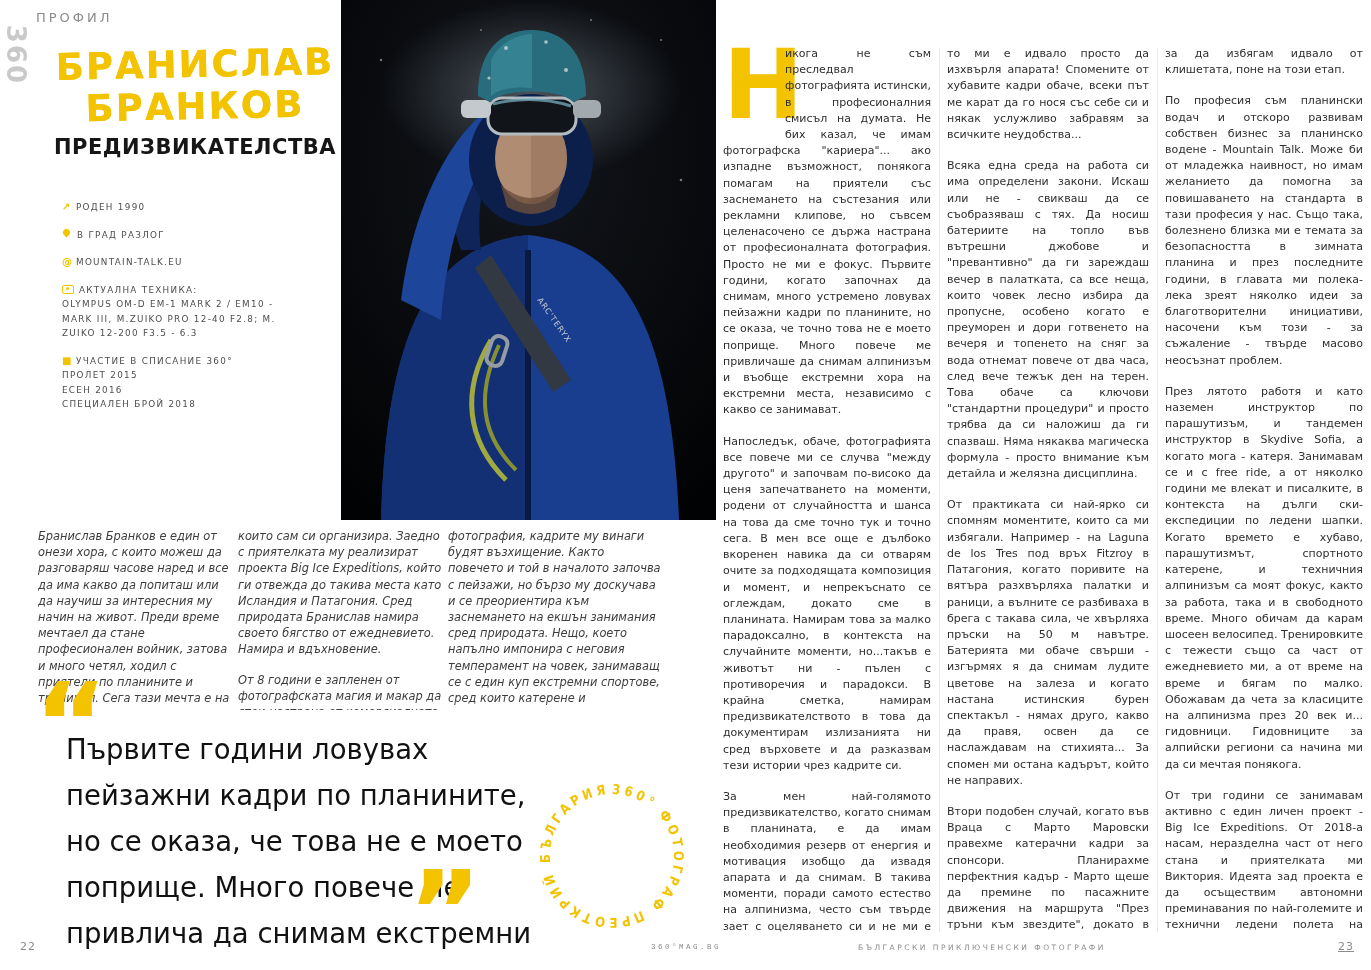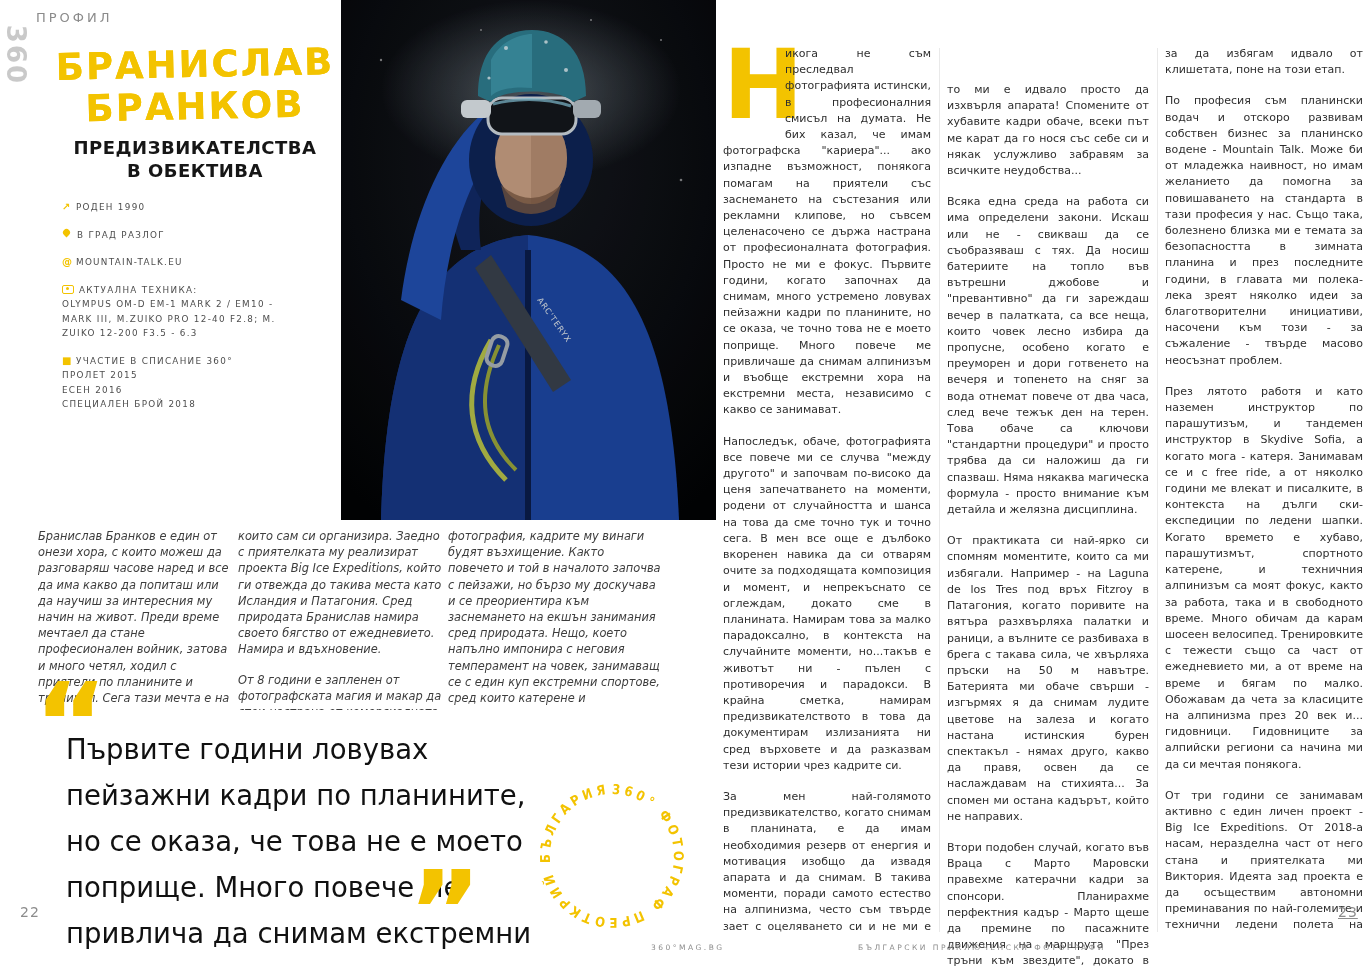--- a/index.html
+++ b/index.html
@@ -8,21 +8,21 @@
   .abs{position:absolute;}
 
   
   .logo-vert{left:-14px;top:40px;transform:rotate(90deg);font-size:26px;font-weight:700;
              color:#c9c9c9;letter-spacing:2px;}
   .kicker{left:36px;top:10px;font-size:13px;letter-spacing:3px;color:#8b8b8b;text-align:right;}
 
   .title-block{left:52px;top:44px;width:286px;text-align:center;}
   .title-line{font-size:37px;font-weight:800;color:#f3c300;letter-spacing:2px;line-height:42px;
               transform:rotate(-1.2deg);text-shadow:0 0 0 #f3c300;}
-  .subtitle{margin-top:8px;font-size:18px;font-weight:800;color:#161616;line-height:23px;letter-spacing:.5px;}
+  .subtitle{margin-top:8px;font-size:21px;font-weight:800;color:#161616;line-height:23px;letter-spacing:.5px;}
 
   
   .facts{left:38px;top:200px;width:300px;margin-left:24px;}
   .fact{margin-bottom:13px;font-size:8.8px;letter-spacing:1.3px;color:#4e4e4e;line-height:14.5px;
         white-space:pre-line;}
   .fict{display:inline-block;width:14px;color:#f3c300;font-size:10px;font-weight:700;vertical-align:top;}
   .pin{display:inline-block;width:7px;height:7px;background:#f3c300;border-radius:50% 50% 50% 0;
        transform:rotate(-45deg);margin:1px 7px 0 1px;vertical-align:top;}
   .cam{display:inline-block;width:10px;height:7px;border:1.5px solid #f3c300;border-radius:2px;
        margin:2px 5px 0 0;vertical-align:top;position:relative;}
@@ -46,42 +46,41 @@
   
   .badge{left:536px;top:780px;width:152px;height:152px;}
   .badge text{fill:#f3c300;font-size:13.5px;font-weight:700;letter-spacing:4px;}
 
   
   .rule{top:48px;height:884px;width:1px;background:#e9e9e9;}
   .r1{left:939px;} .r2{left:1157px;}
   .art-col{top:46px;height:888px;overflow:hidden;font-size:11px;line-height:16.2px;
            color:#2e2e2e;text-align:justify;}
   .art-col p{margin:0 0 15px 0;}
-  .c1{left:723px;width:208px;} .c2{left:947px;width:202px;margin-top:36px;} .c3{left:1165px;width:198px;}
+  .c1{left:723px;width:208px;} .c2{left:947px;width:202px;} .c3{left:1165px;width:198px;}
   .dropcap{float:left;width:56px;height:82px;font-size:96px;line-height:74px;font-weight:800;
            color:#f3c300;margin:2px 6px 0 0;}
 
   
-  .pg{font-size:14px;color:#8c8c8c;letter-spacing:1px;top:904px;}
+  .pg{font-size:11px;color:#8c8c8c;letter-spacing:1px;top:940px;}
   .pg-l{left:20px;} .pg-r{left:1338px;text-decoration:underline;}
   .foot{top:943px;font-size:7.5px;letter-spacing:2.5px;color:#8c8c8c;}
-  .foot-site{left:651px;} .foot-sec{left:835px;padding-left:23px;}
+  .foot-site{left:651px;font-family:Liberation Mono, monospace;} .foot-sec{left:835px;padding-left:23px;}
 </style>
 </head>
 <body>
 
 <div class="abs logo-vert">360</div>
 <div class="abs kicker">ПРОФИЛ</div>
 
 <div class="abs title-block">
   <div class="title-line">БРАНИСЛАВ</div>
   <div class="title-line">БРАНКОВ</div>
   <div class="subtitle">
     <div>ПРЕДИЗВИКАТЕЛСТВА</div>
-    <div>В ОБЕКТИВА</div>
   </div>
 </div>
 
 <div class="abs facts">
   <div class="fact"><span class="fict">↗</span><span>РОДЕН 1990</span></div>
   <div class="fact"><span class="pin"></span><span>В ГРАД РАЗЛОГ</span></div>
   <div class="fact"><span class="fict">@</span><span>MOUNTAIN-TALK.EU</span></div>
   <div class="fact"><span class="cam"></span><span>АКТУАЛНА ТЕХНИКА:
 OLYMPUS OM-D EM-1 MARK 2 / EM10 -
 MARK III, M.ZUIKO PRO 12-40 F2.8; M.

